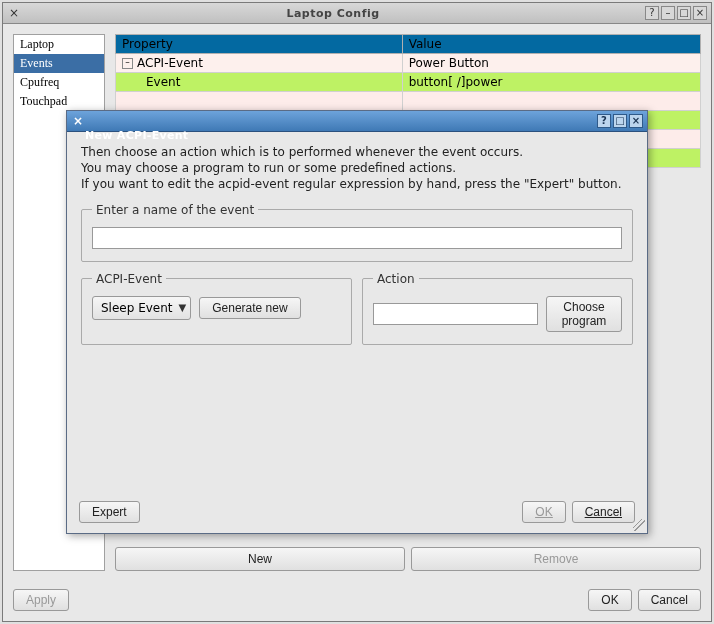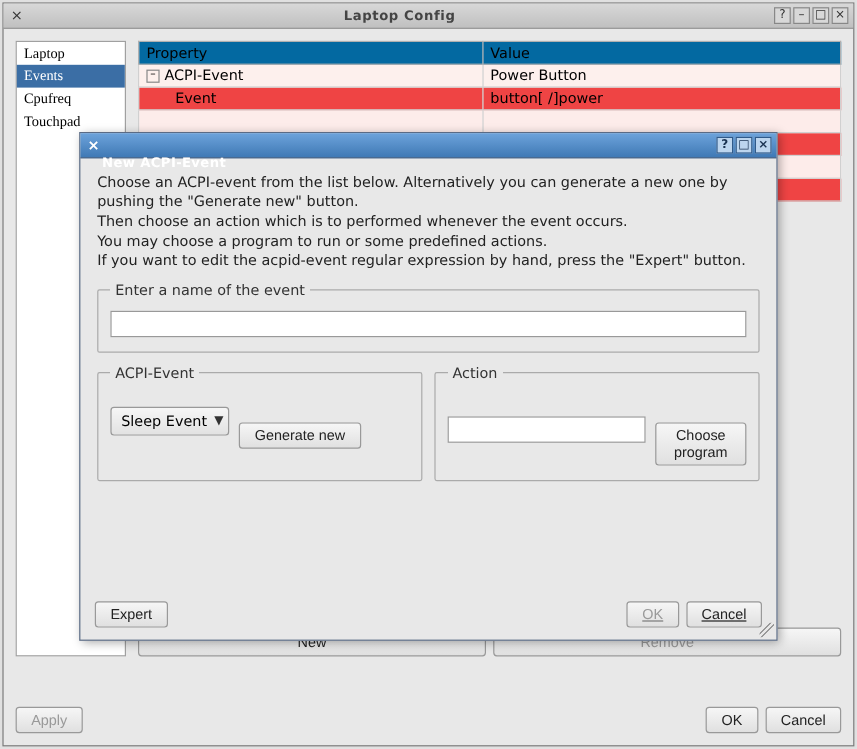--- a/index.html
+++ b/index.html
@@ -99,21 +99,21 @@
     border: 1px solid #b0b0b0;
     text-align: left;
     font-weight: normal;
     padding: 2px 6px;
     font-size: 12px;
   }
   .prop-table td {
     border: 1px solid #d0d0d0;
     padding: 2px 6px;
     font-size: 12px;
-    background: #ef4444;
+    background: #bef264;
   }
   .prop-table tr.rootrow td { background: #fdf0ed; margin-top: 21px; }
   .prop-table tr.pinkrow td { background: #fdecea; }
   .tree-toggle {
     display: inline-block;
     width: 9px; height: 9px;
     border: 1px solid #888;
     text-align: center;
     line-height: 7px;
     font-size: 9px;
@@ -139,21 +139,20 @@
   }
   .btn {
     background: linear-gradient(to bottom, #f6f6f6, #e0e0e0);
     border: 1px solid #999;
     border-radius: 3px;
     padding: 3px 12px;
     font-size: 12px;
     color: #222;
     cursor: default;
     box-sizing: border-box;
-    margin-top: 24px;
   }
   .btn.disabled { color: #999; }
   .footer {
     display: flex;
     justify-content: space-between;
     padding: 8px 10px 10px 10px;
   }
   .footer-right { display: flex; gap: 6px; }
 
   
@@ -354,21 +353,20 @@
     <div class="title">New ACPI-Event</div>
     <div class="btns">
       <div class="win-btn">?</div>
       <div class="win-btn">□</div>
       <div class="win-btn">×</div>
     </div>
   </div>
 
   <div class="dlg-body">
     <div class="intro">
-      <div>Choose an ACPI-event from the list below. Alternatively you can generate a new one by pushing the "Generate new" button.</div>
       <div>Then choose an action which is to performed whenever the event occurs.</div>
       <div>You may choose a program to run or some predefined actions.</div>
       <div>If you want to edit the acpid-event regular expression by hand, press the "Expert" button.</div>
     </div>
 
     <fieldset class="group">
       <legend>Enter a name of the event</legend>
       <input class="text-input" type="text" style="">
     </fieldset>
 

